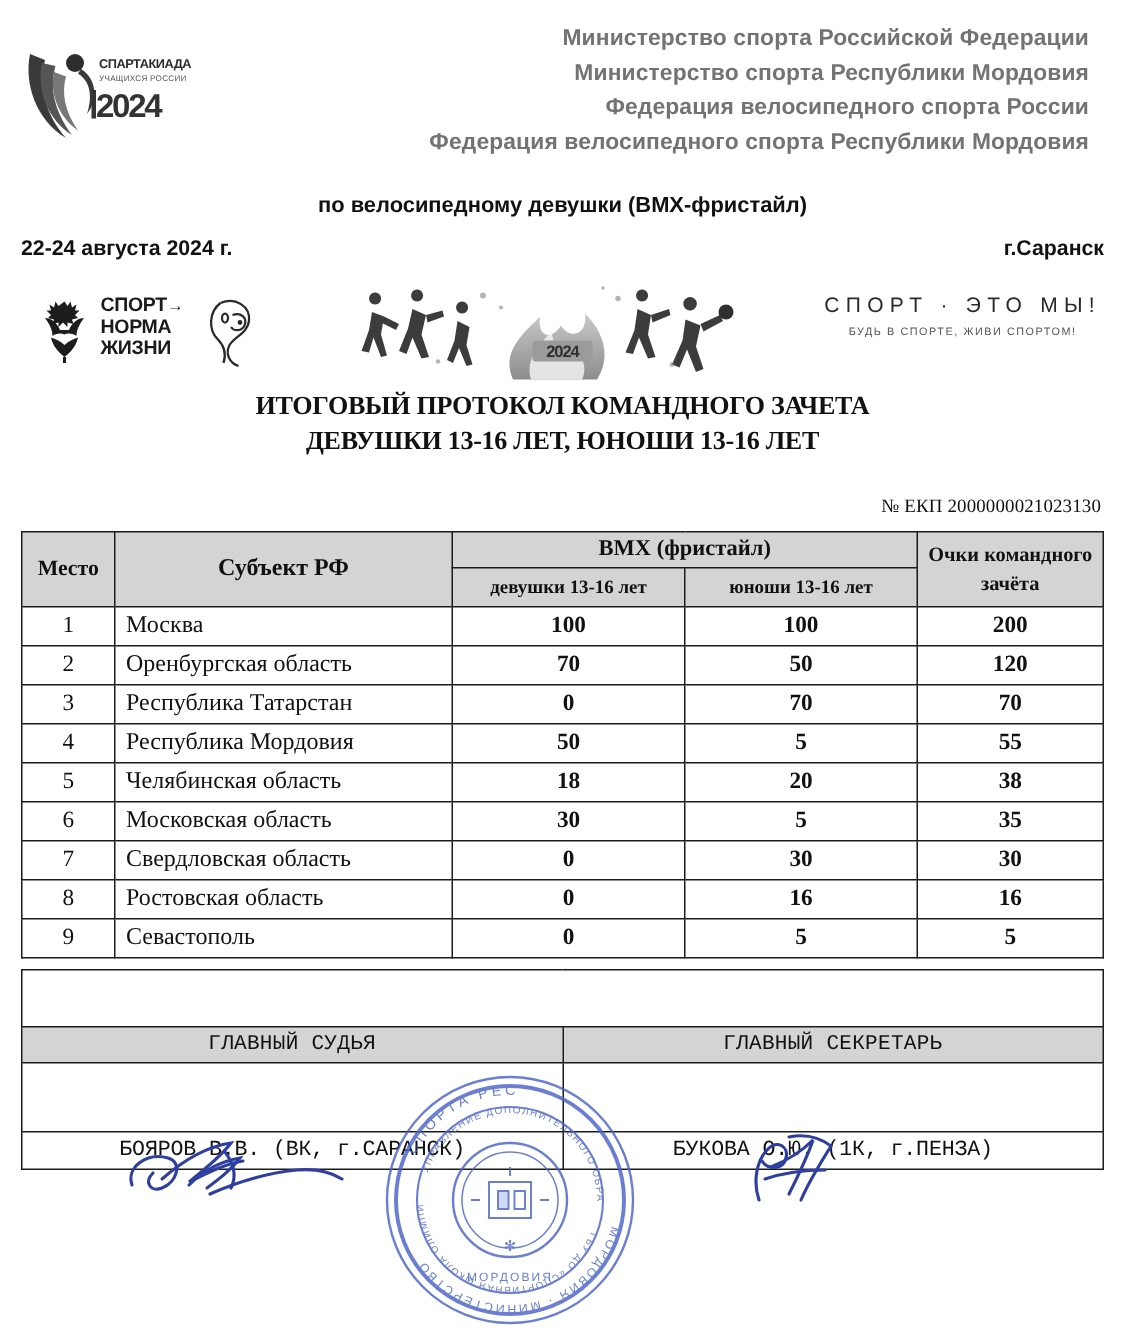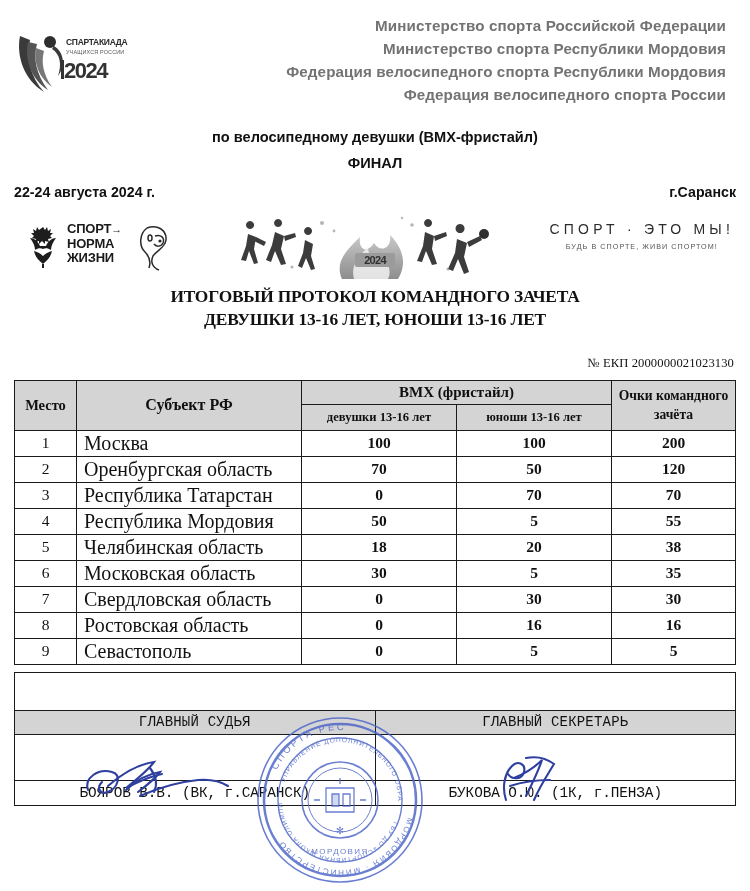--- a/index.html
+++ b/index.html
@@ -163,21 +163,21 @@
     color: #101010;
   }
   .th-place { font-size: 14.5px; }
   .th-subject { font-size: 16px; }
   .th-bmx { font-size: 15px; padding: 3px 0; }
   .th-cat { font-size: 12.6px; padding: 5px 0; font-weight: bold; }
   .th-points { font-size: 13.6px; line-height: 1.42; padding: 3px 2px; }
 
   table.results tbody td { height: 26px; background: #fff; }
   .td-place { text-align: center; font-size: 15.5px; }
-  .td-subject { text-align: left; padding-left: 7px; font-size: 20px; }
+  .td-subject { text-align: left; padding-left: 7px; font-size: 16px; }
   .td-num {
     text-align: center;
     font-size: 15.5px;
     font-family: "Liberation Sans", "DejaVu Sans", sans-serif;
     font-weight: bold;
   }
 
   
   .sign-wrap { padding: 0 14px; margin-top: 7px; }
   table.signs {
@@ -239,28 +239,27 @@
       <text x="52" y="23" font-family="'Liberation Sans',sans-serif" font-size="8.5" font-weight="bold" fill="#2b2b2b" letter-spacing="-0.3">СПАРТАКИАДА</text>
       <text x="52" y="32" font-family="'Liberation Sans',sans-serif" font-size="5.4" fill="#555" letter-spacing="0.2">УЧАЩИХСЯ РОССИИ</text>
       <text x="50" y="56" font-family="'Liberation Sans',sans-serif" font-size="22" font-weight="bold" fill="#333" letter-spacing="-1.5">2024</text>
       <rect x="47" y="38" width="3" height="19" fill="#333"></rect>
     </svg>
   </div>
 
   <div class="org-lines">
     <div>Министерство спорта Российской Федерации</div>
     <div>Министерство спорта Республики Мордовия</div>
+    <div>Федерация велосипедного спорта России</div>
     <div>Федерация велосипедного спорта Республики Мордовия</div>
-    <div>Федерация велосипедного спорта России</div>
   </div>
 </div>
 
 <div class="title-block">
   <div class="title-sub">по велосипедному девушки   (BMX-фристайл)</div>
-  <div class="title-final">ФИНАЛ</div>
 </div>
 
 <div class="date-city">
   <span>22-24 августа 2024 г.</span>
   <span>г.Саранск</span>
 </div>
 
 <div class="logo-band">
 
   <div class="norma-group">

